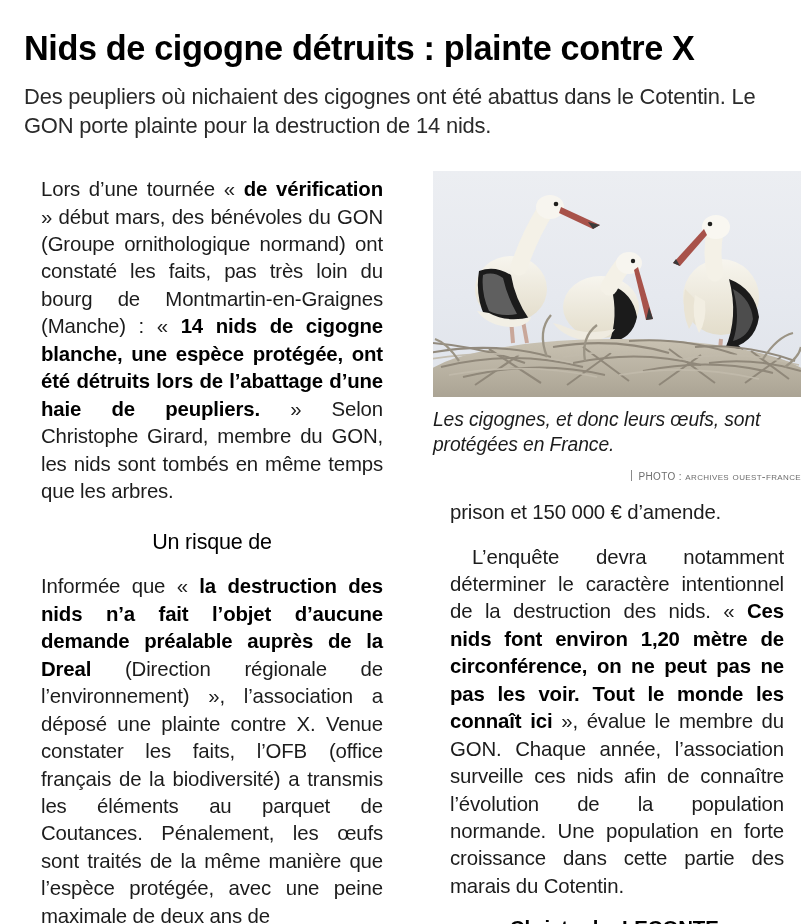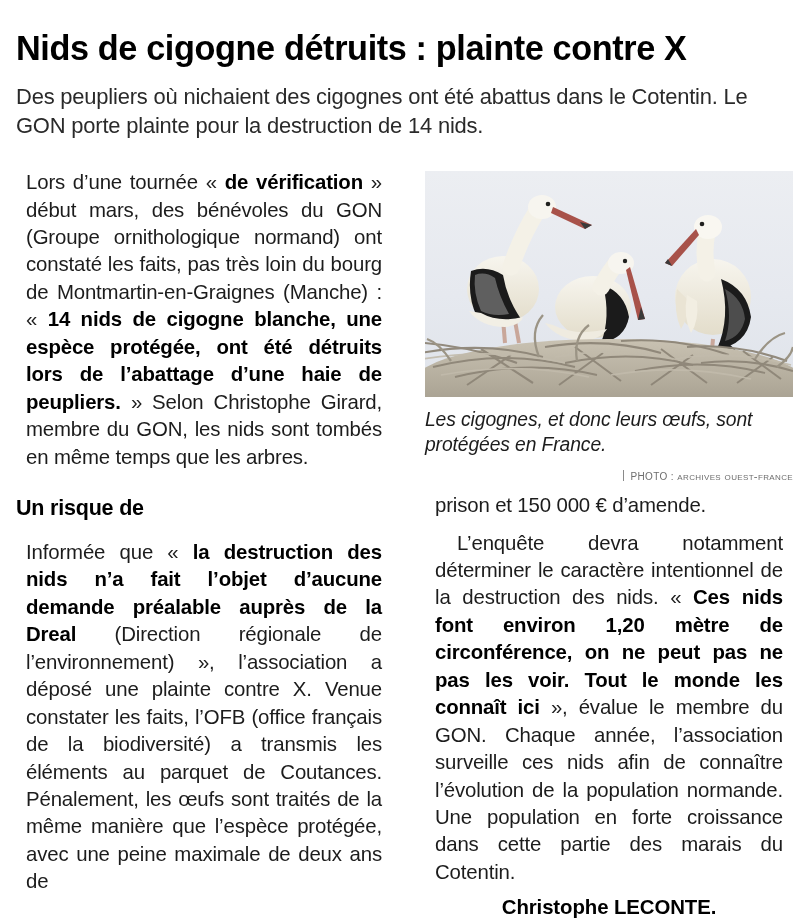--- a/index.html
+++ b/index.html
@@ -14,21 +14,21 @@
     color: #1a1a1a;
     overflow: hidden;
     position: relative;
   }
 
   .page {
     position: relative;
     width: 809px;
     height: 796px;
     box-sizing: border-box;
-    padding: 0 16px;
+    padding: 0 24px;
   }
 
   
   .headline {
     font-size: 35.5px;
     font-weight: bold;
     letter-spacing: -0.4px;
     color: #000000;
     line-height: 1.06;
     margin: 0;
@@ -68,40 +68,40 @@
     top: 12px;
     width: 368px;
   }
 
   
   .body-text {
     font-size: 20.4px;
     line-height: 1.345;
     color: #1c1c1c;
     text-align: justify;
-    margin: 10px;
+    margin: 17px;
     letter-spacing: -0.15px;
     -webkit-hyphens: none;
     hyphens: none;
   }
   .body-text b,
   .body-text strong {
     font-weight: bold;
     color: #000000;
   }
   .indent {
     text-indent: 22px;
   }
 
   
   .subhead {
     font-size: 21.5px;
-    font-weight: bold;
+    font-weight: normal;
     color: #000000;
-    text-align: left;
+    text-align: center;
     line-height: 1.26;
     margin: 24px 0 17px 0;
     letter-spacing: -0.2px;
   }
 
   
   .photo-frame {
     width: 368px;
     height: 226px;
     overflow: hidden;

